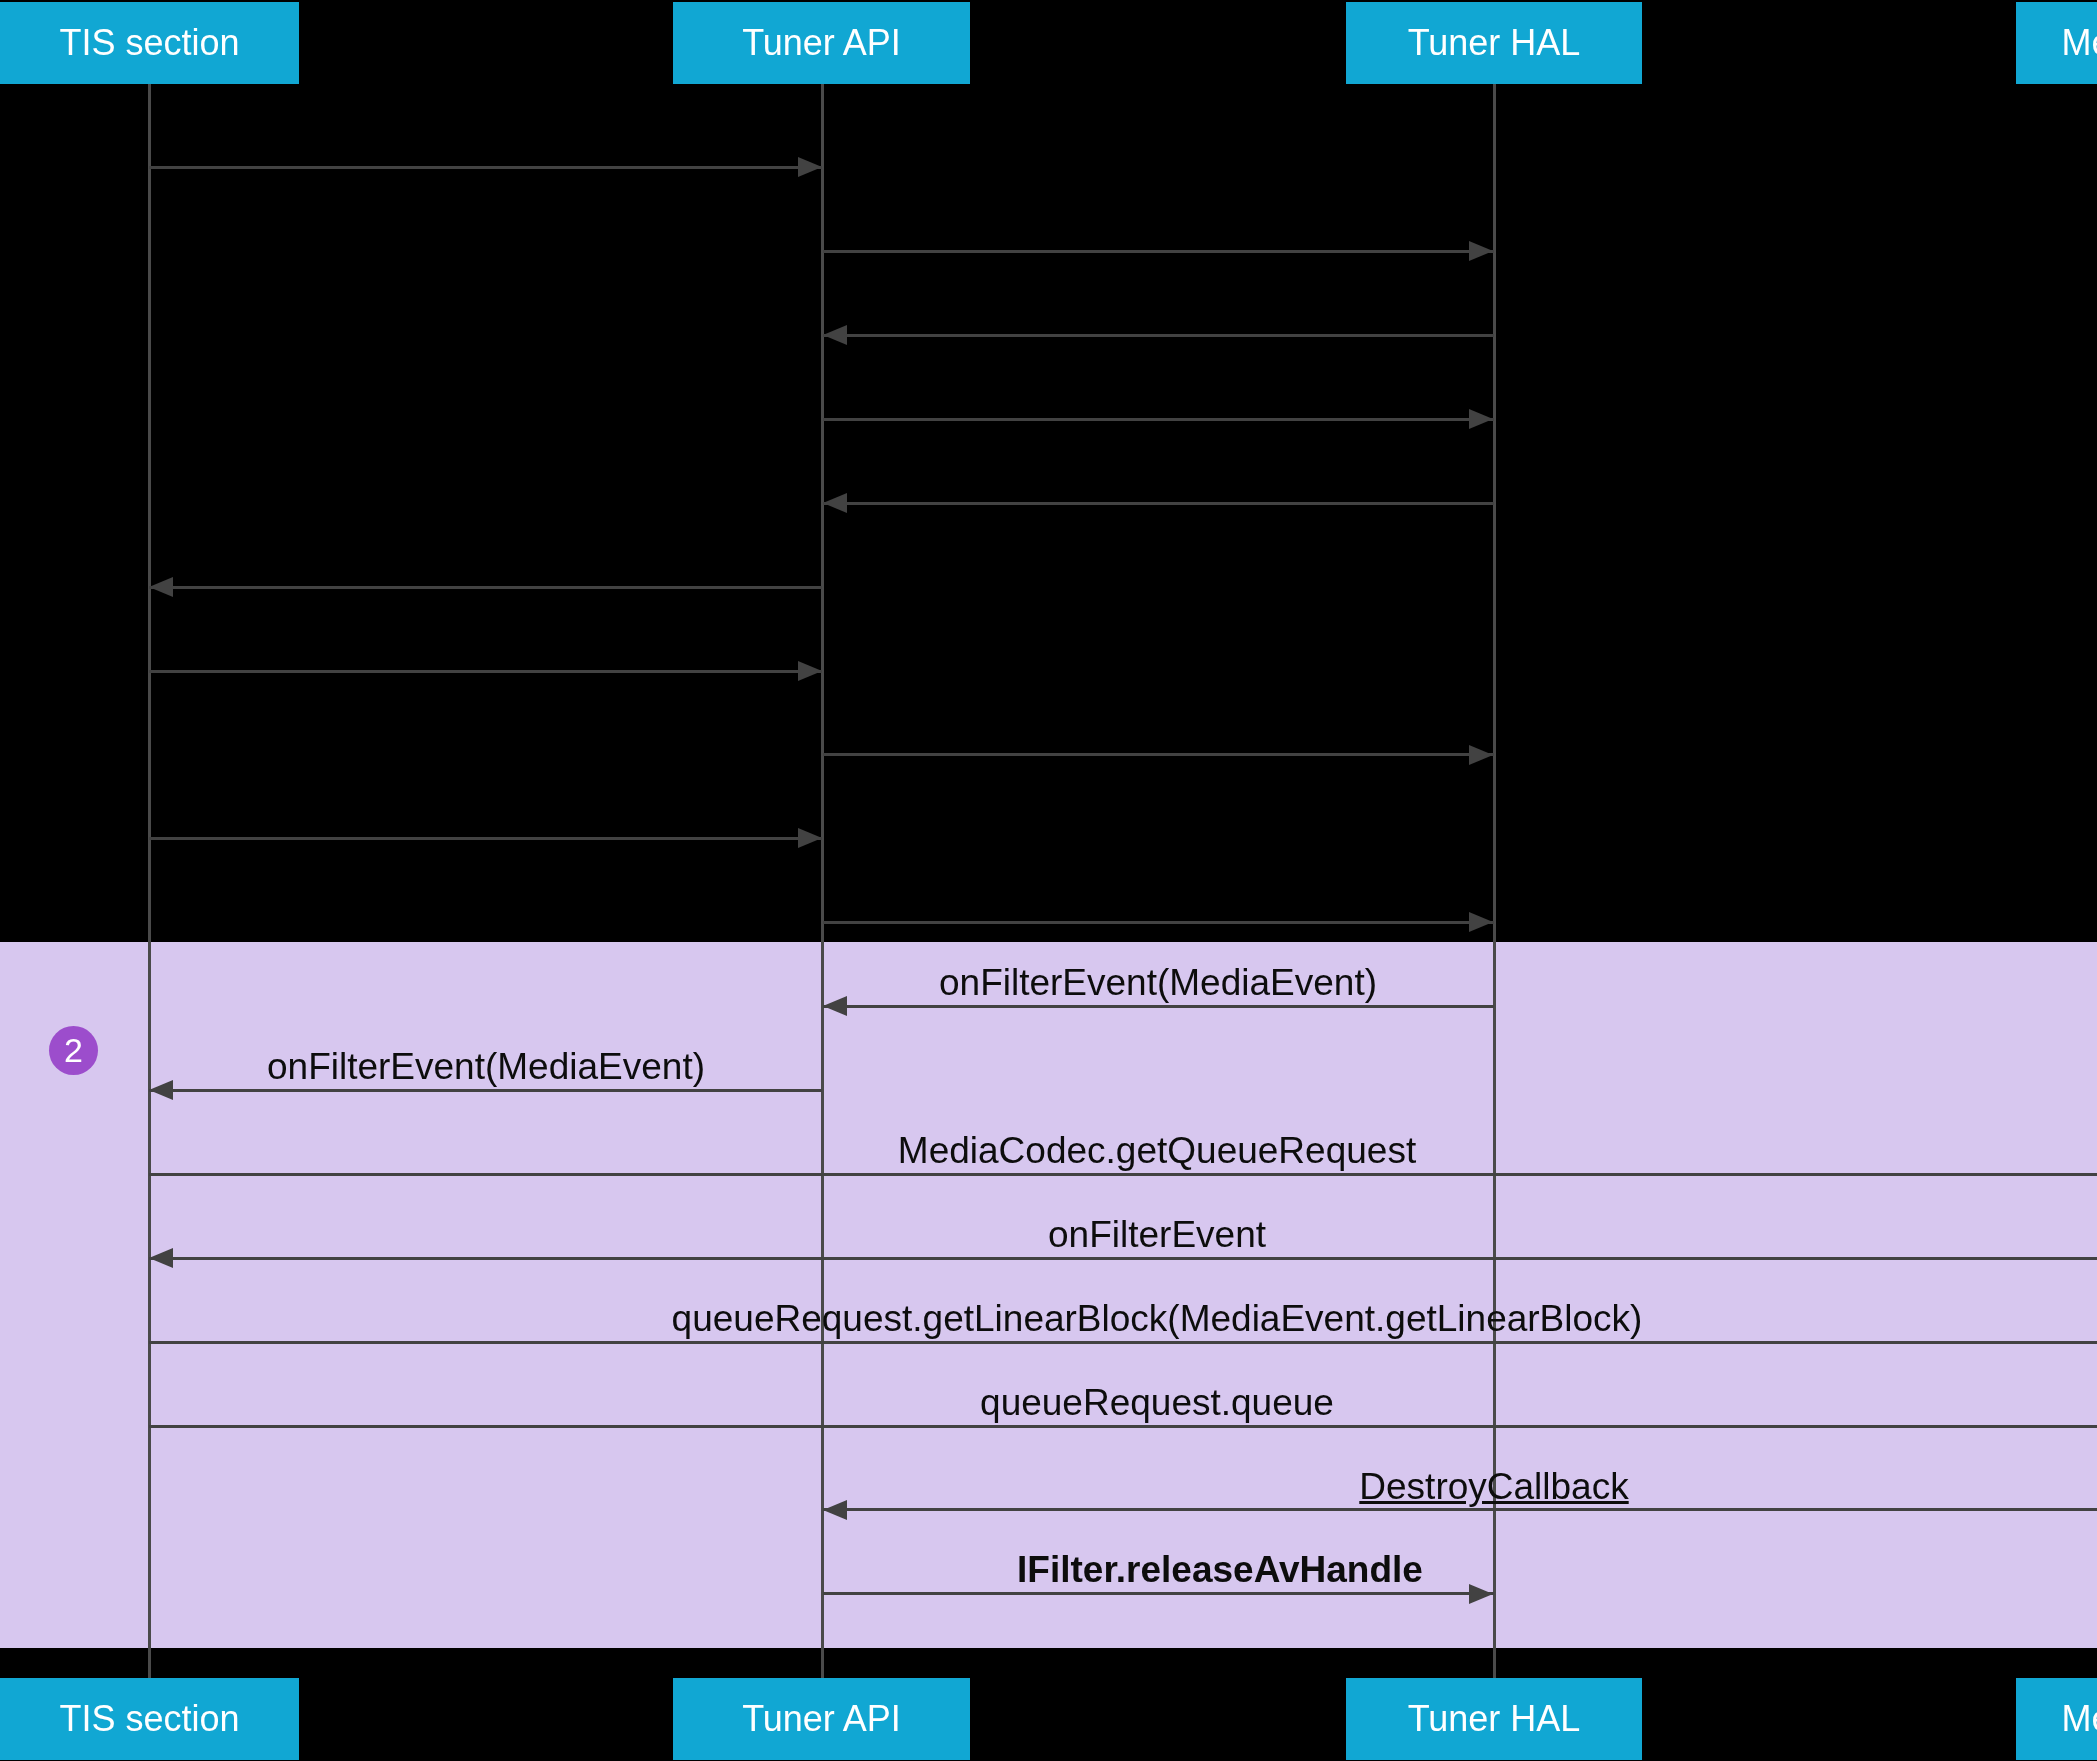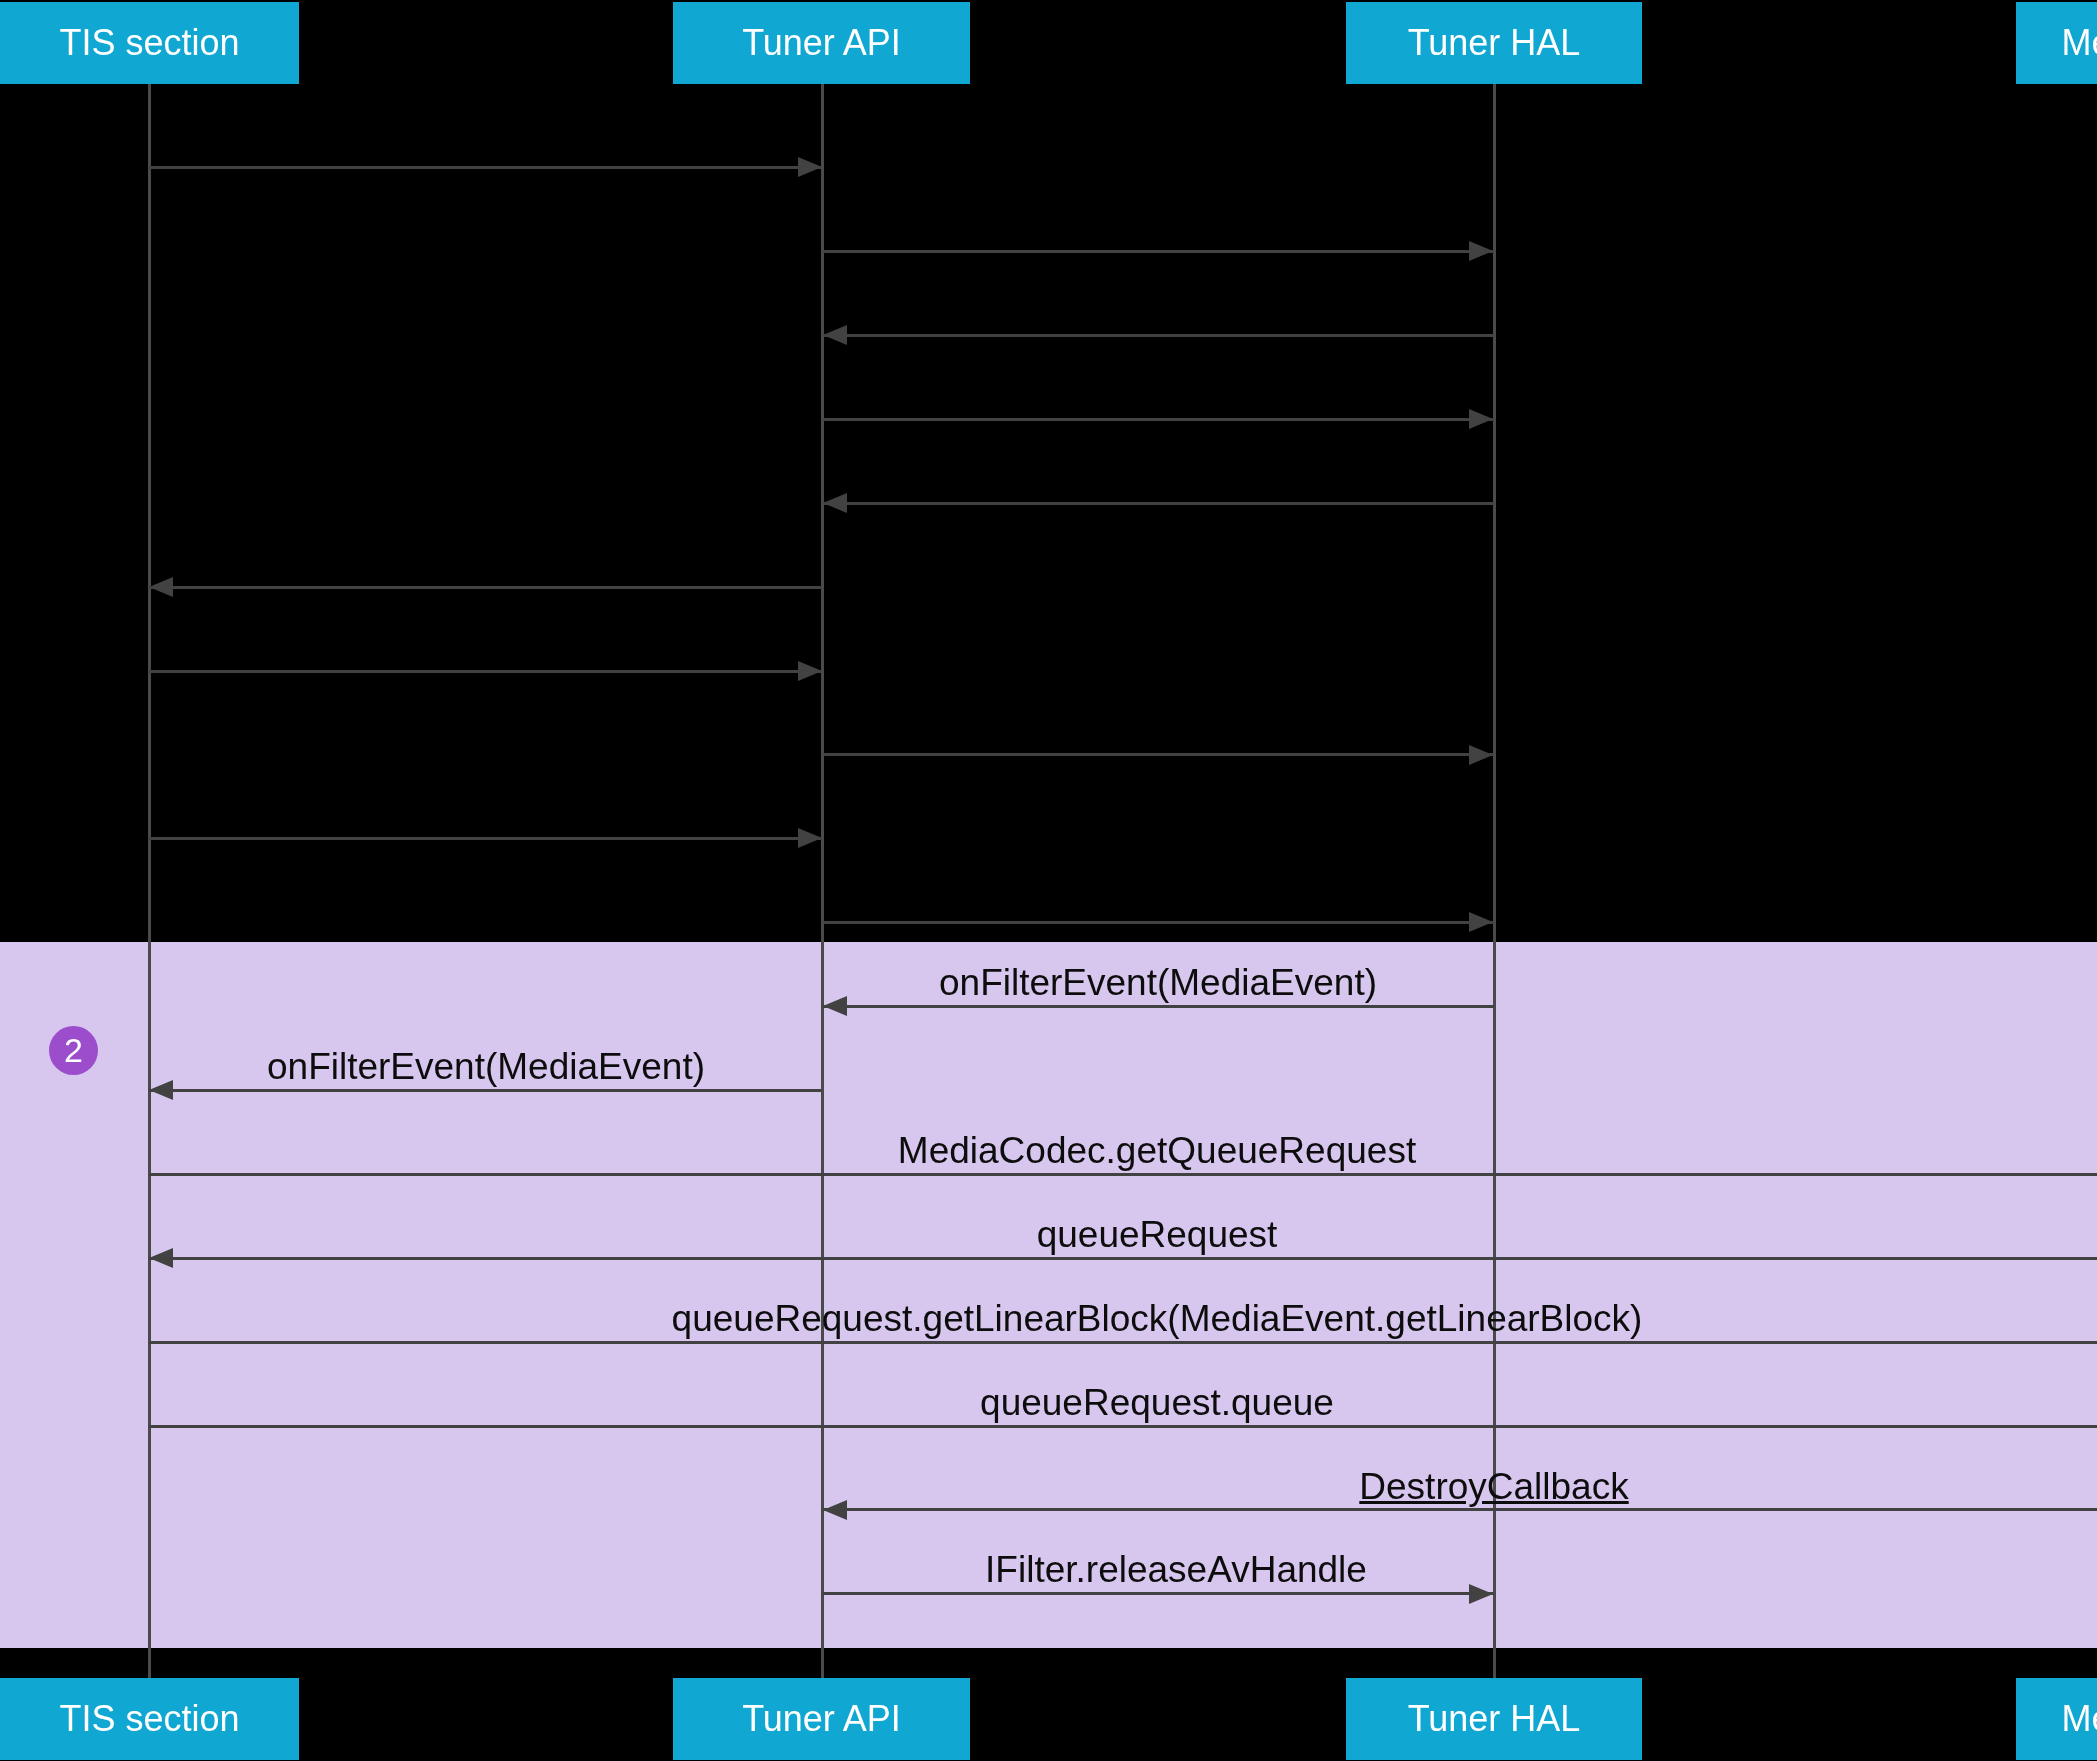--- a/index.html
+++ b/index.html
@@ -99,26 +99,26 @@
       <div class="msg-line" style="left: 823px; top: 1005px; width: 671px;"></div>
       <div class="msg-head left" style="left: 823px; top: 996px;"></div>
       <div class="msg-label" style="left: 1158px; top: 963px;">onFilterEvent(MediaEvent)</div>
       <div class="msg-line" style="left: 149px; top: 1089px; width: 673px;"></div>
       <div class="msg-head left" style="left: 149px; top: 1080px;"></div>
       <div class="msg-label" style="left: 486px; top: 1047px;">onFilterEvent(MediaEvent)</div>
       <div class="msg-line" style="left: 149px; top: 1173px; width: 2016px;"></div>
       <div class="msg-label" style="left: 1157px; top: 1131px;">MediaCodec.getQueueRequest</div>
       <div class="msg-line" style="left: 149px; top: 1257px; width: 2016px;"></div>
       <div class="msg-head left" style="left: 149px; top: 1248px;"></div>
-      <div class="msg-label" style="left: 1157px; top: 1215px;">queueRequest</div>
+      <div class="msg-label" style="left: 1157px; top: 1215px;">onFilterEvent</div>
       <div class="msg-line" style="left: 149px; top: 1341px; width: 2016px;"></div>
       <div class="msg-label" style="left: 1157px; top: 1299px;">queueRequest.getLinearBlock(MediaEvent.getLinearBlock)</div>
       <div class="msg-line" style="left: 149px; top: 1425px; width: 2016px;"></div>
       <div class="msg-label" style="left: 1157px; top: 1383px;">queueRequest.queue</div>
       <div class="msg-line" style="left: 823px; top: 1508px; width: 1342px;"></div>
       <div class="msg-head left" style="left: 823px; top: 1500px;"></div>
       <div class="msg-label" style="left: 1494px; top: 1467px; text-decoration: underline;">DestroyCallback</div>
       <div class="msg-line" style="left: 823px; top: 1592px; width: 671px;"></div>
       <div class="msg-head right" style="left: 1469px; top: 1584px;"></div>
-      <div class="msg-label" style="left: 1176px; top: 1550px;">IFilter.releaseAvHandle</div>
+      <div class="msg-label" style="left: 1220px; top: 1550px; font-weight: bold;">IFilter.releaseAvHandle</div>
     </div>
 </div>
 
 
 </body></html>

